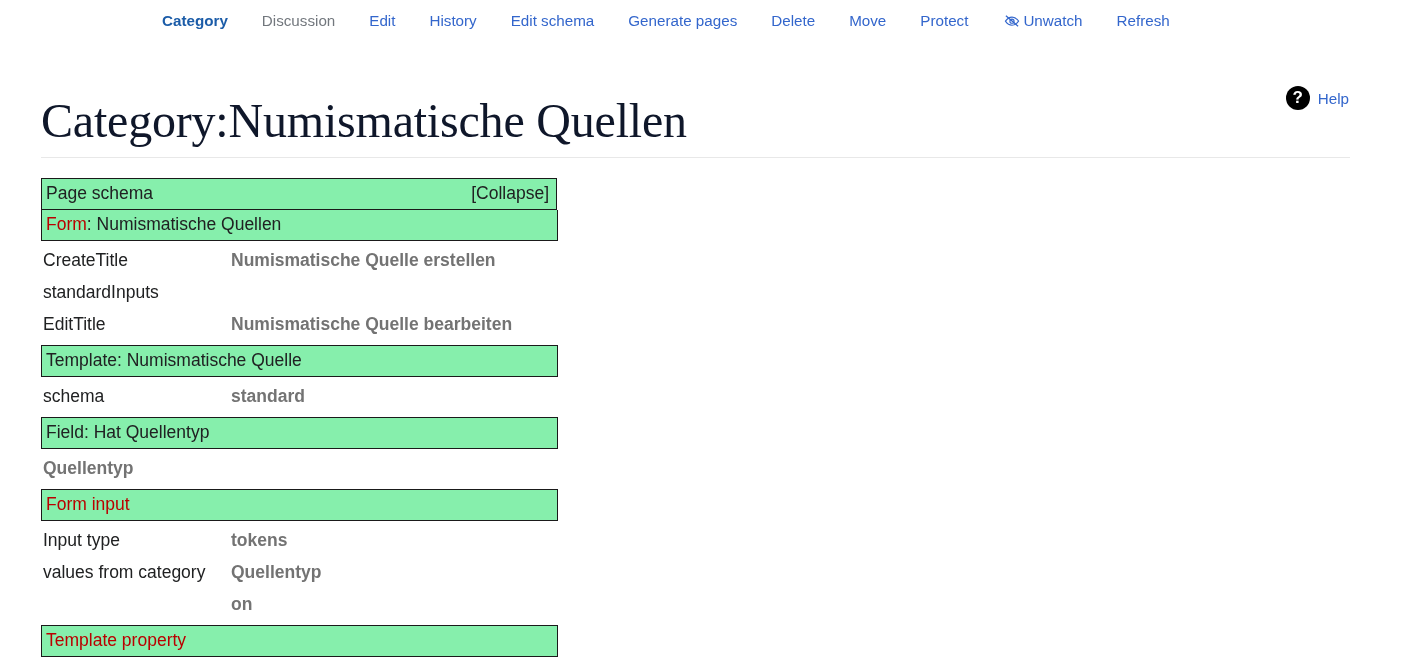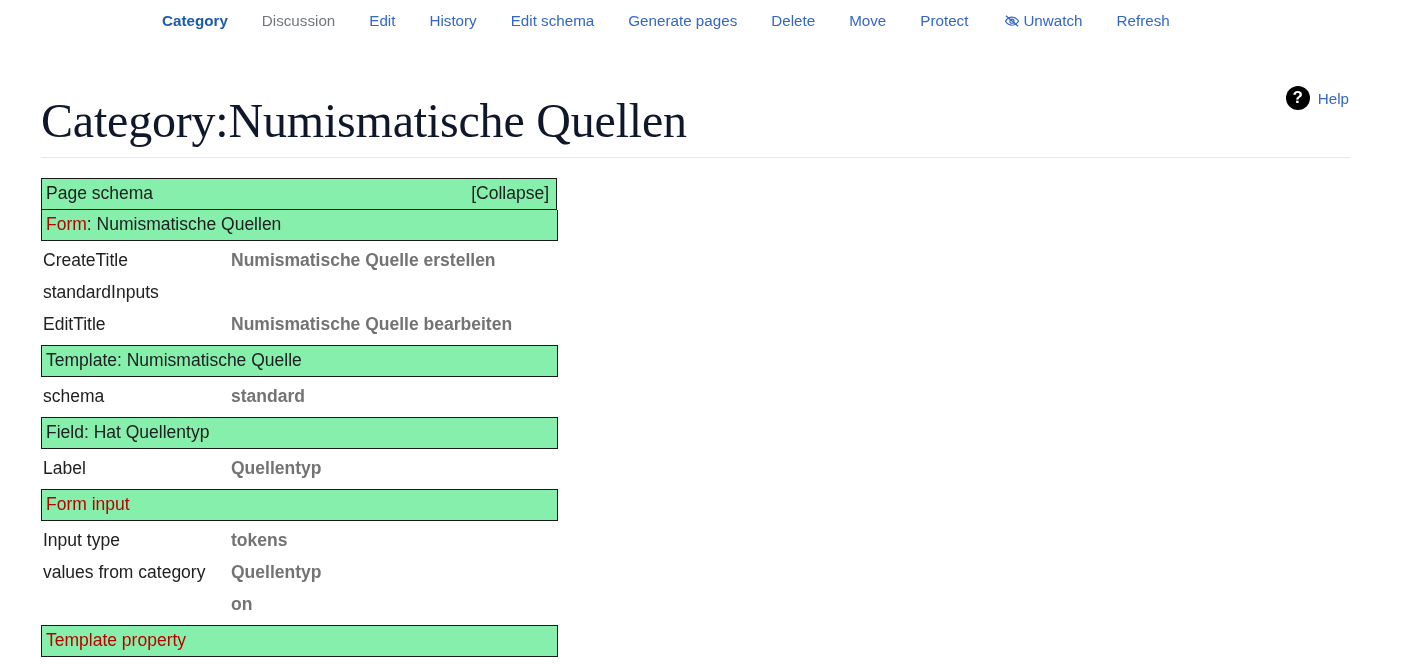--- a/index.html
+++ b/index.html
@@ -262,21 +262,20 @@
       <span class="rk">schema</span>
       <span class="rv">standard</span>
     </div>
   </div>
 
   <div class="schema-box w-wide">
     <span class="boxlabel">Field: Hat Quellentyp</span>
   </div>
   <div class="schema-rows gap-below">
     <div class="schema-row">
-      <span class="rk">Label</span>
       <span class="rv">Quellentyp</span>
     </div>
   </div>
 
   <div class="schema-box w-wide">
     <span class="boxlabel"><a class="redlink">Form input</a></span>
   </div>
   <div class="schema-rows gap-below">
     <div class="schema-row">
       <span class="rk">Input type</span>

